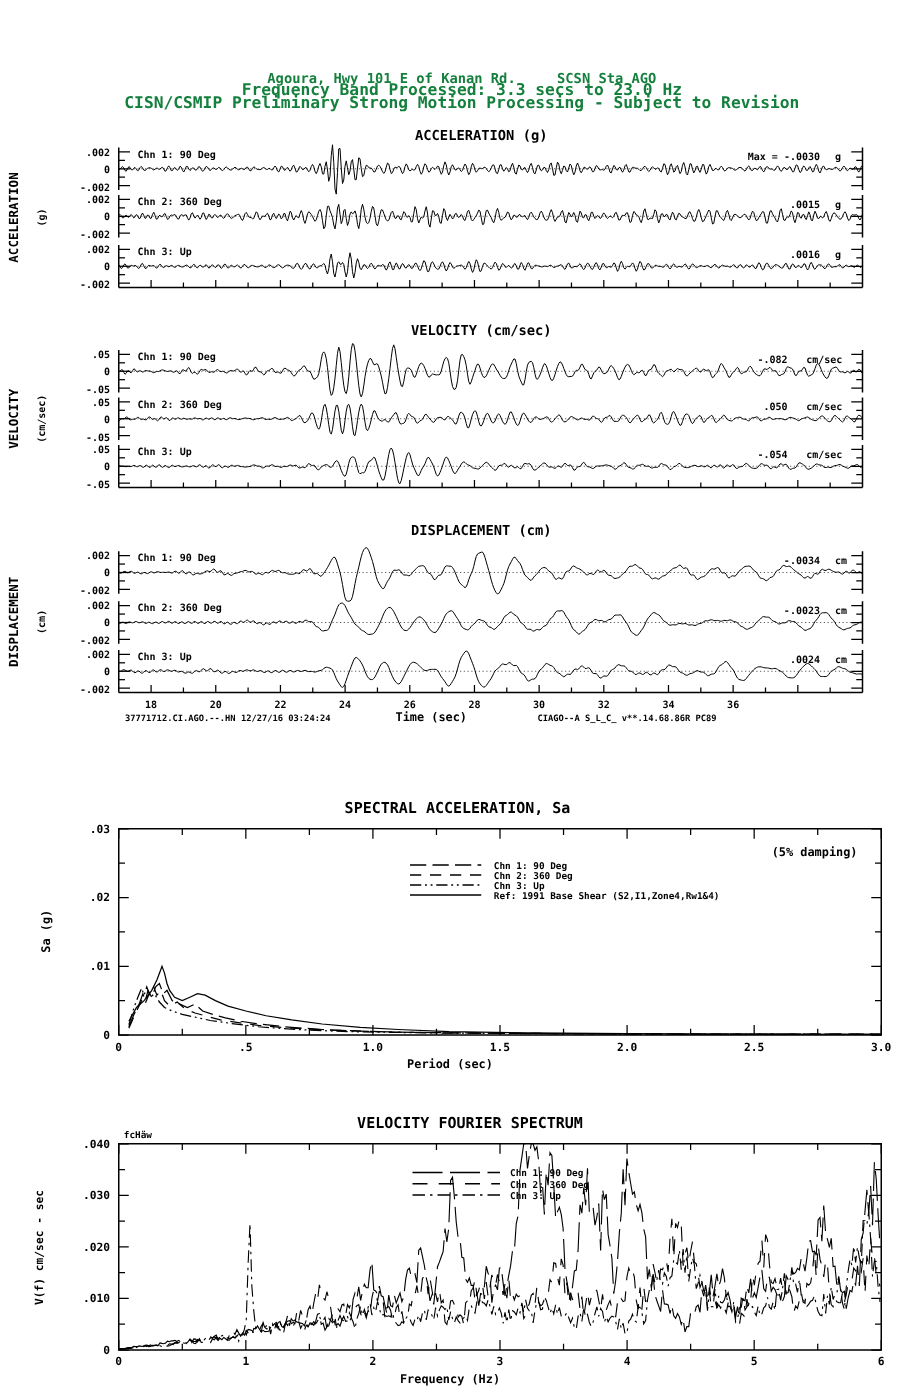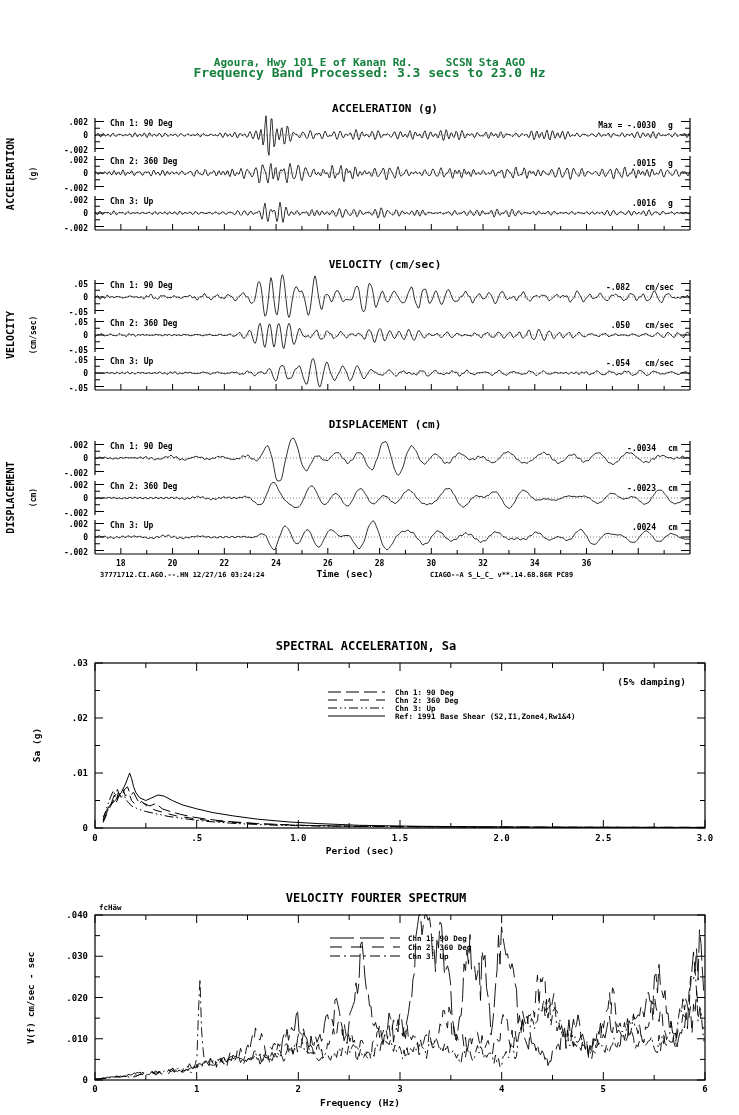--- a/index.html
+++ b/index.html
@@ -14,20 +14,21 @@
   #sa-svg{top:635px;}
   #fs-svg{top:888px;}
 </style>
 </head>
 <body>
 
 <div class="page">
   <div class="hdr">
     <div class="h1">Agoura, Hwy 101 E of Kanan Rd.     SCSN Sta AGO</div>
     <div class="h2">Frequency Band Processed: 3.3 secs to 23.0 Hz</div>
+    <div class="h2">CISN/CSMIP Preliminary Strong Motion Processing - Subject to Revision</div>
   </div>
   <svg id="ts-svg" width="739" height="492" viewBox="0 0 739 492">
       <text x="385" y="16" font-size="11" text-anchor="middle">ACCELERATION (g)</text>
       <text x="14" y="78" font-size="10" text-anchor="middle" transform="rotate(-90 14 78)">ACCELERATION</text>
       <text x="36" y="78" font-size="8" text-anchor="middle" transform="rotate(-90 36 78)">(g)</text>
       <line x1="95" y1="39" x2="690" y2="39" stroke="#000" stroke-width="0.5" stroke-dasharray="1,2"></line>
       <line x1="95" y1="22" x2="95" y2="56" stroke="#000" stroke-width="1.2"></line>
       <line x1="95" y1="25.5" x2="104" y2="25.5" stroke="#000" stroke-width="1"></line>
       <line x1="95" y1="32.25" x2="100" y2="32.25" stroke="#000" stroke-width="1"></line>
       <line x1="95" y1="39" x2="104" y2="39" stroke="#000" stroke-width="1"></line>

